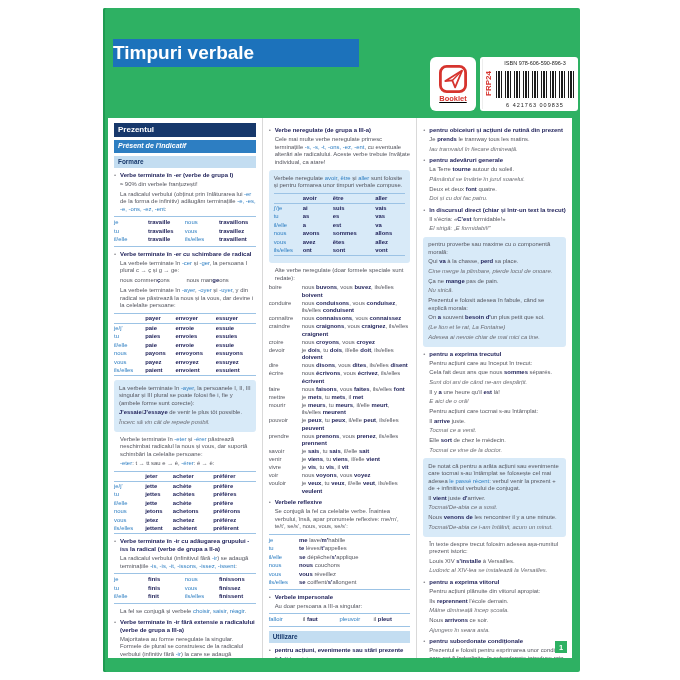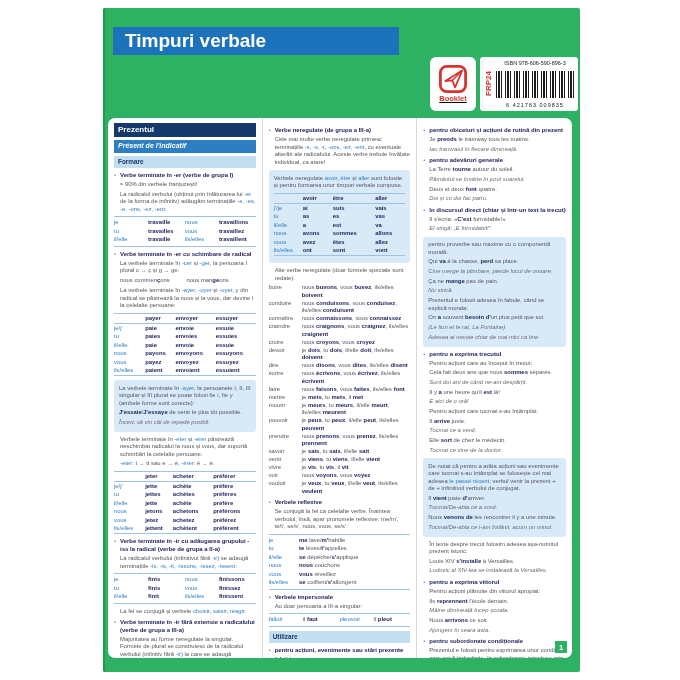--- a/index.html
+++ b/index.html
@@ -1,29 +1,29 @@
 <!DOCTYPE html>
 <html><head>
 <meta charset="utf-8">
 <style>
   html,body{margin:0;padding:0;background:#ffffff;}
   body{width:680px;height:680px;position:relative;font-family:"Liberation Sans",sans-serif;-webkit-font-smoothing:antialiased;}
   .canvas{position:absolute;inset:0;background:#fff;overflow:hidden;}
   .greenpage{position:absolute;left:103px;top:8px;width:477px;height:664px;background:#2eb163;border-radius:2px;box-shadow:inset 2px 0 0 #1f9b52;}
-  .banner{position:absolute;left:10px;top:19px;width:286px;height:28px;background:#1c72bb;color:#fff;font-size:19px;font-weight:bold;line-height:28px;padding-left:12px;box-sizing:border-box;}
+  .banner{position:absolute;left:10px;top:31px;width:246px;height:28px;background:#1c72bb;color:#fff;font-size:19px;font-weight:bold;line-height:28px;padding-left:0;box-sizing:border-box;}
   .bigtitle{position:absolute;left:12px;top:62px;color:#f4fbf6;font-size:30px;font-weight:bold;letter-spacing:0.5px;}
   .logo{position:absolute;left:327px;top:49px;width:46px;height:54px;background:#fff;border-radius:6px;display:flex;flex-direction:column;align-items:center;justify-content:center;gap:1px;text-decoration:underline;}
   .logotext{color:#d6342e;font-size:7.5px;font-weight:bold;}
   .barcodebox{position:absolute;left:377px;top:49px;width:98px;height:54px;background:#fff;border-radius:3px;display:flex;align-items:stretch;padding:2px;box-sizing:border-box;}
   .frp{writing-mode:vertical-rl;transform:rotate(180deg);color:#d6342e;font-weight:bold;font-size:8px;text-align:center;border-right:1px solid #eee;padding:0 1px;}
   .bcright{flex:1;display:flex;flex-direction:column;align-items:center;justify-content:space-between;padding:1px 2px;}
   .isbn{font-size:5.5px;color:#222;white-space:nowrap;}
   .bars{width:78px;height:27px;background:repeating-linear-gradient(90deg,#1b1b1b 0 1px,#fff 1px 2px,#1b1b1b 2px 4px,#fff 4px 5px,#1b1b1b 5px 6px,#fff 6px 9px);}
   .digits{font-size:5.5px;color:#222;letter-spacing:1px;white-space:nowrap;}
-  .panel{position:absolute;left:5px;top:110px;width:464px;height:540px;background:#fff;border-radius:7px;display:flex;overflow:hidden;}
+  .panel{position:absolute;left:5px;top:110px;width:464px;height:540px;background:#fff;border-radius:0;display:flex;overflow:hidden;}
   .col{width:155px;box-sizing:border-box;padding:5px 6px 4px 6px;overflow:hidden;}
   .col[data-col="0"],.col[data-col="1"]{border-right:1px solid #d9d9d9;}
   .pagenum{position:absolute;right:5px;bottom:5px;width:12px;height:12px;background:#2eb163;color:#fff;font-size:7.5px;font-weight:bold;display:flex;align-items:center;justify-content:center;}
 
   
   .col, .note{font-size:5.9px;line-height:1.27;color:#54555e;}
   b{color:#23255c;}
   .bl{color:#2d7ec2;}
   .hdr{margin:0 0 3px 0;padding:2px 4px;font-weight:bold;}
   .h1{background:#17386b;color:#fff;font-size:8px;}

